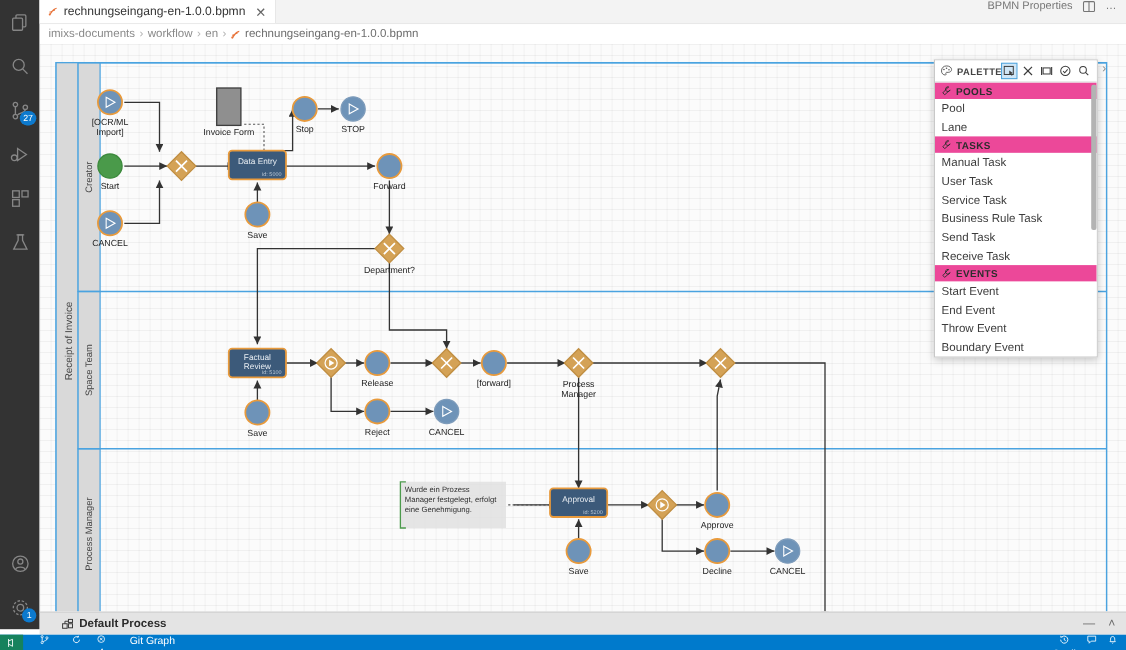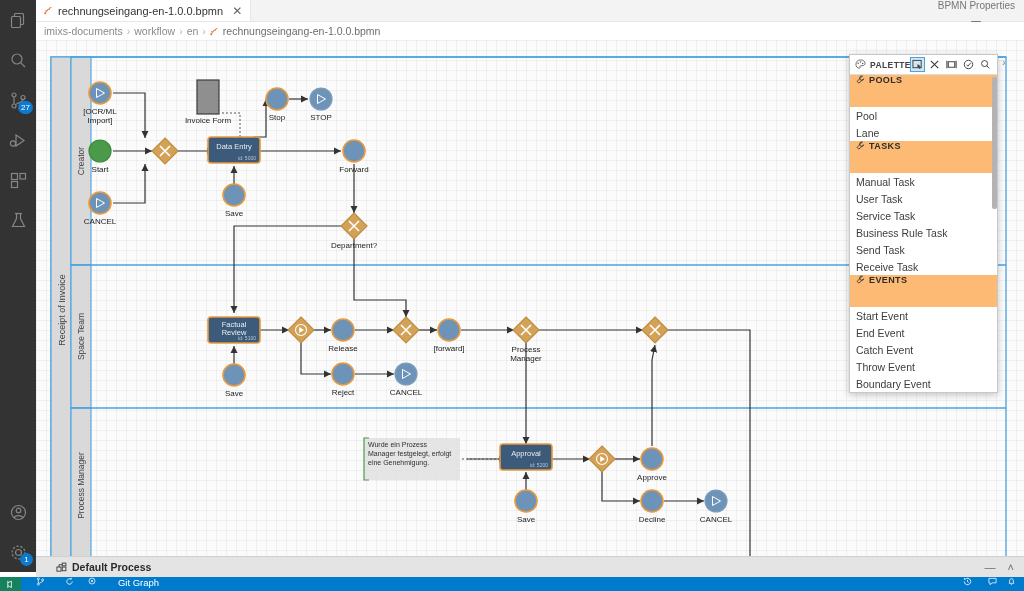--- a/index.html
+++ b/index.html
@@ -41,22 +41,22 @@
   }
   #tab-active {
     display: flex; align-items: center; gap: 5px;
     padding: 0 8px; background: #ffffff;
     border-right: 1px solid #e7e7e7;
     font-size: 11px; color: #333; height: 100%;
   }
   .tab-file-icon { color: #e8743b; font-size: 10px; }
   .tab-close { color: #666; font-size: 12px; margin-left: 4px; cursor: pointer; }
   #tabbar-right {
-    margin-left: auto; display: flex; align-items: center; gap: 9px;
-    padding-right: 9px; font-size: 10px; color: #767676; flex-direction: column;
+    margin-left: auto; display: flex; align-items: flex-start; gap: 9px;
+    padding-right: 9px; font-size: 10px; color: #767676;
   }
   #tabbar-right .ti { cursor: pointer; display: flex; align-items: center; }
 
   
   #breadcrumb {
     position: absolute; left: 36px; top: 22px; width: 988px; height: 18px;
     background: #ffffff; display: flex; align-items: center;
     padding-left: 8px; font-size: 10.5px; color: #8a8a8a; gap: 4px;
   }
   #breadcrumb .crumb { cursor: pointer; }
@@ -89,21 +89,21 @@
     display: flex; align-items: center; height: 20px;
     padding: 0 20px 0 5px; border-bottom: 1px solid #dcdcdc;
     background: #fff;
   }
   #palette-title { font-weight: bold; font-size: 8.5px; letter-spacing: .4px; color: #444; margin-left: 4px; }
   #palette-tools { margin-left: auto; display: flex; align-items: center; gap: 4px; }
   .ptool { width: 13px; height: 13px; display: flex; align-items: center; justify-content: center; cursor: pointer; }
   .ptool.sel { background: #cfe6f7; outline: 1px solid #4ea3dd; }
   #palette-body { max-height: 331px; overflow: hidden; position: relative; }
   .pal-group {
-    background: #fdba74; height: 32px; display: flex; align-items: flex-start;
+    background: #ec4899; height: 15px; display: flex; align-items: center;
     padding-left: 6px; gap: 4px; font-weight: bold; font-size: 9px;
     letter-spacing: .4px; color: #2d2d2d;
   }
   .pal-item {
     height: 17px; display: flex; align-items: center; padding-left: 6px;
     font-size: 10.5px; color: #3c3c3c; cursor: pointer; background: #fff;
   }
   #palette-scrollbar {
     position: absolute; right: 0; top: 0; width: 5px; height: 331px;
   }
@@ -519,21 +519,20 @@
       <div class="pal-group">
         <span>
           <svg width="9" height="9" viewBox="0 0 10 10">
               <path d="M7.2 1.2 A2.4 2.4 0 1 0 8.6 4.2 L3.2 9 L1.2 7.2 L6 2 Z" fill="none" stroke="#2d2d2d" stroke-width="0.9"></path>
             </svg>
         </span>
         <span>EVENTS</span>
       </div>
       <div class="pal-item">Start Event</div>
       <div class="pal-item">End Event</div>
-      <div class="pal-item">Catch Event</div>
       <div class="pal-item">Throw Event</div>
       <div class="pal-item">Boundary Event</div>
       <div id="palette-scrollbar">
         <div id="palette-thumb"></div>
       </div>
     </div>
   </div>
   <div id="palette-chevron">›</div>
 
   <div id="bottompanel">

